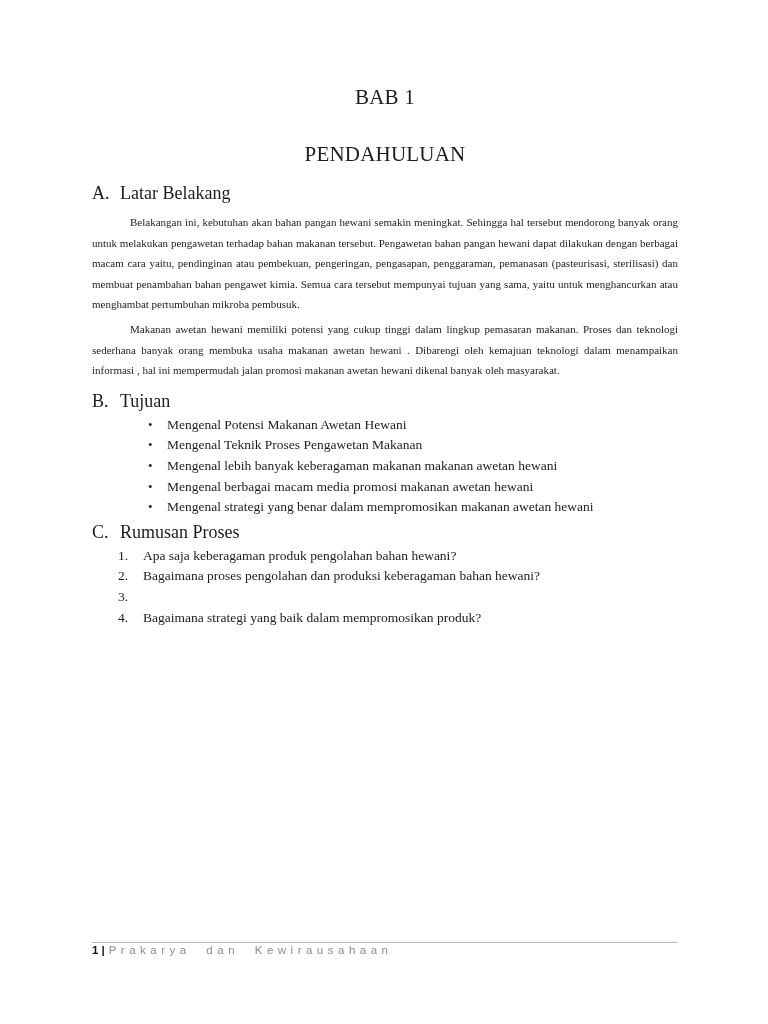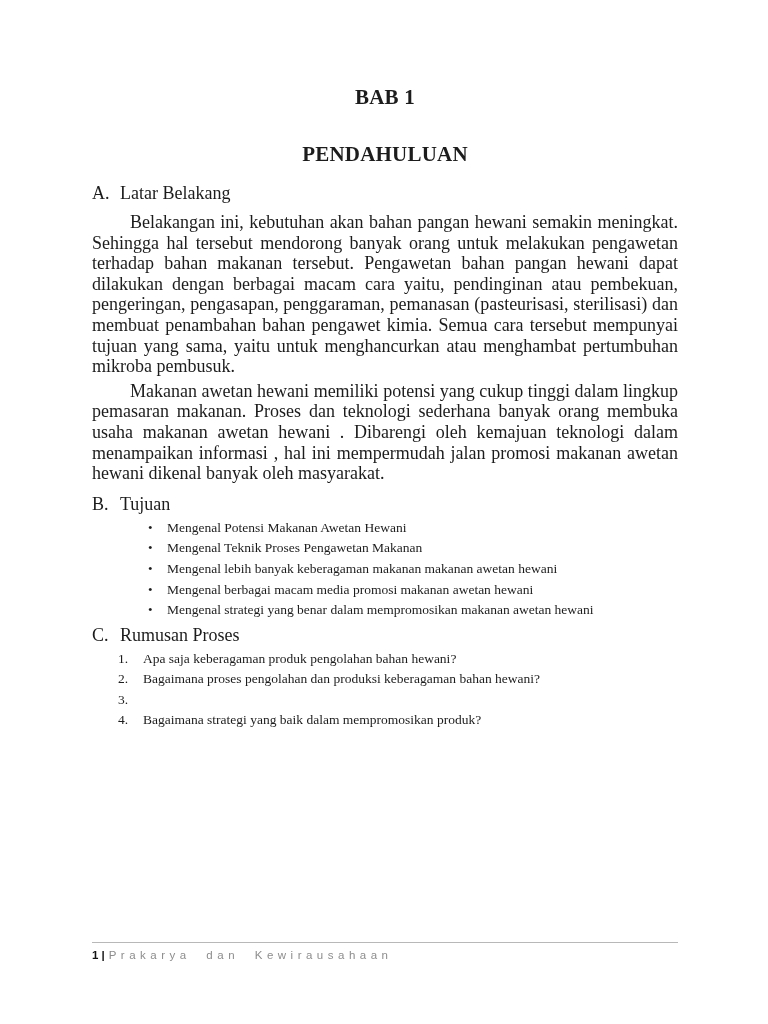--- a/index.html
+++ b/index.html
@@ -14,37 +14,37 @@
     position: relative;
     width: 768px; height: 1024px;
     background: #ffffff;
   }
   .content {
     padding: 84px 90px 0 92px;
   }
   .chapter-title, .chapter-subtitle {
     text-align: center;
     font-size: 21px;
-    font-weight: 700;
+    font-weight: 400;
     line-height: 26px;
     letter-spacing: 0.2px;
   }
   .chapter-subtitle { margin-top: 31px; }
   .section-heading {
     display: flex;
     font-size: 18px;
     line-height: 23px;
     font-weight: 400;
   }
   .section-heading .sec-label { width: 28px; flex: 0 0 28px; }
   .heading-a { margin-top: 15px; }
   .heading-b { margin-top: 9px; }
   .heading-c { margin-top: 3px; }
   .body-par {
-    font-size: 18px;
+    font-size: 11px;
     line-height: 20.6px;
     text-align: justify;
     text-indent: 38px;
   }
   .par-1 { margin-top: 7px; }
   .par-2 { margin-top: 4px; }
   .bullet-list { margin-top: 2px; }
   .bullet-item {
     display: flex;
     font-size: 13.5px;
@@ -63,21 +63,20 @@
   }
   .numbered-item .num-marker {
     width: 25px; flex: 0 0 25px;
     margin-left: 26px;
   }
   .footer {
     position: absolute;
     left: 92px; right: 90px;
     top: 942px;
     border-top: 1px solid #b8b8b8;
-    padding-top: 5px;
     font-family: "Liberation Sans", "DejaVu Sans", sans-serif;
     font-size: 11.5px;
     line-height: 14px;
     white-space: nowrap;
   }
   .footer .page-num {
     font-weight: 700;
     color: #111111;
     letter-spacing: 3px;
   }

